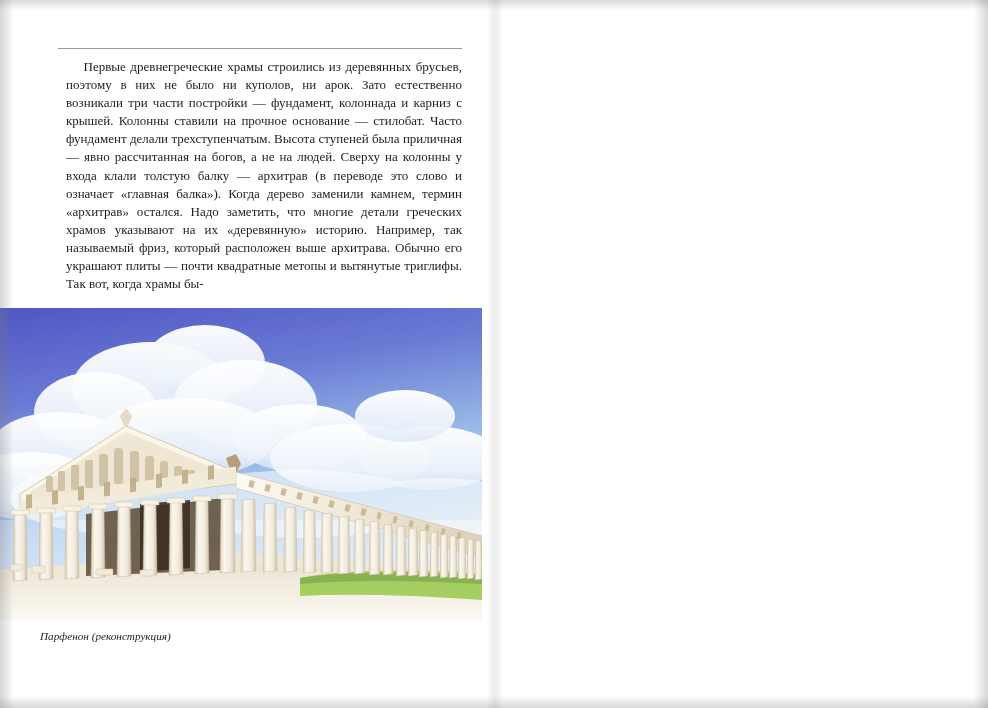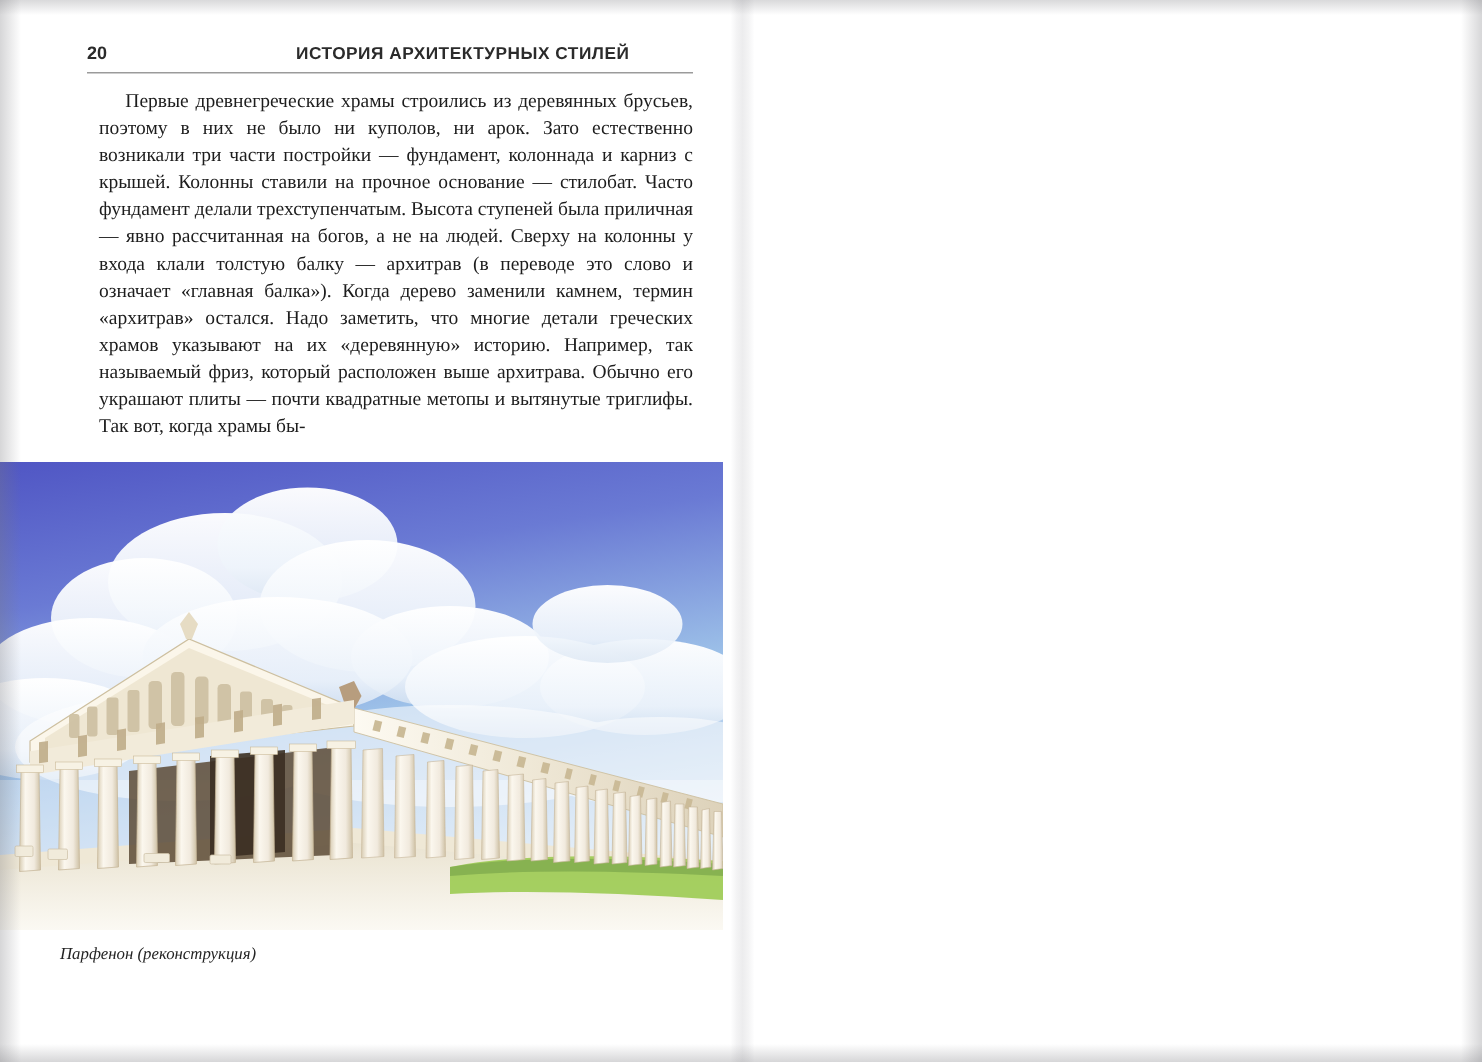--- a/index.html
+++ b/index.html
@@ -154,24 +154,20 @@
 
   .figure svg { display: block; width: 100%; height: 100%; }
 </style>
 </head>
 <body>
 
 <div class="spread">
 
   <div class="page page-left">
 
-    <div class="runhead runhead-left">
-      <span class="folio">20</span>
-      <span class="title">ИСТОРИЯ АРХИТЕКТУРНЫХ СТИЛЕЙ</span>
-    </div>
     <div class="runrule runrule-left"></div>
 
     <div class="bodytext col-left">
       <p>Первые древнегреческие храмы строились из деревянных брусьев, поэтому в них не было ни куполов, ни арок. Зато естественно возникали три части постройки — фундамент, колоннада и карниз с крышей. Колонны ставили на прочное основание — стилобат. Часто фундамент делали трехступенчатым. Высота ступеней была приличная — явно рассчитанная на богов, а не на людей. Сверху на колонны у входа клали толстую балку — архитрав (в переводе это слово и означает «главная балка»). Когда дерево заменили камнем, термин «архитрав» остался. Надо заметить, что многие детали греческих храмов указывают на их «деревянную» историю. Например, так называемый фриз, который расположен выше архитрава. Обычно его украшают плиты — почти квадратные метопы и вытянутые триглифы. Так вот, когда храмы бы-</p>
     </div>
 
     <div class="figure fig-parthenon">
       <svg viewBox="0 0 482 312" preserveAspectRatio="none">
         <defs>
           <linearGradient id="skyGrad" x1="0" y1="0" x2="0.25" y2="1">

